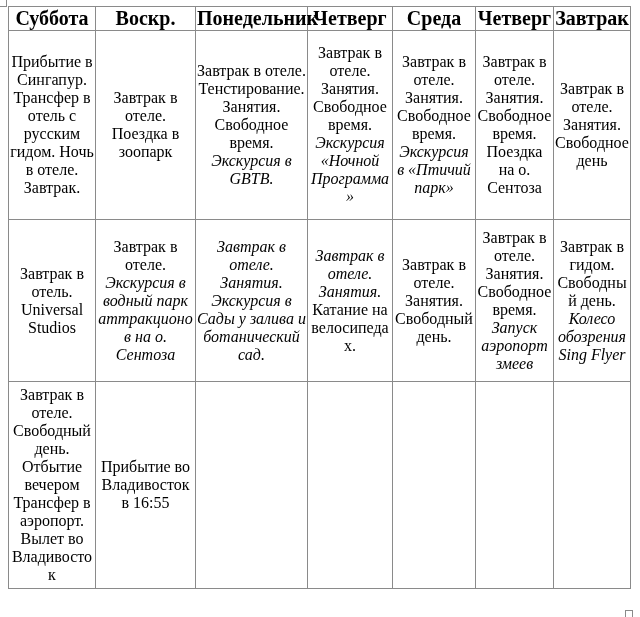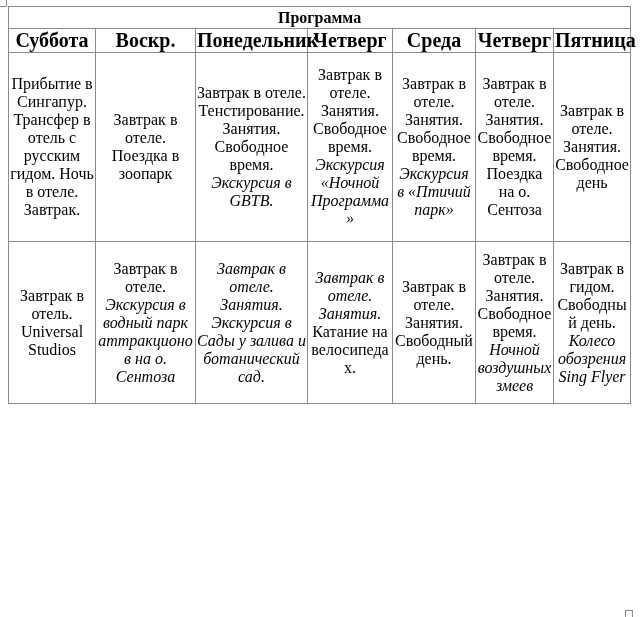--- a/index.html
+++ b/index.html
@@ -51,48 +51,54 @@
   <colgroup>
     <col class="c0">
       <col class="c1">
       <col class="c2">
       <col class="c3">
     <col class="c4">
       <col class="c5">
       <col class="c6">
   </colgroup>
   <thead>
-    <tr class="title-row">
-      <th colspan="7">Программа</th>
-    </tr>
     <tr class="days-row" id="days-row">
         <th>Суббота</th>
         <th>Воскр.</th>
         <th>Понедельник</th>
         <th>Четверг</th>
         <th>Среда</th>
         <th>Четверг</th>
-        <th>Пятница</th>
+        <th>Завтрак</th>
       </tr>
   </thead>
   <tbody id="table-body">
       <tr class="row0">
         <td><span class="seg">Прибытие в Сингапур. Трансфер в отель с русским гидом. Ночь в отеле. Завтрак.</span></td>
         <td><span class="seg">Завтрак в отеле. Поездка в зоопарк</span></td>
         <td><span class="seg">Завтрак в отеле. Тенстирование. Занятия. Свободное время.</span><span class="seg it"> Экскурсия в GBTB.</span></td>
         <td><span class="seg">Завтрак в отеле. Занятия. Свободное время.</span><span class="seg it"> Экскурсия «Ночной Программа»</span></td>
         <td><span class="seg">Завтрак в отеле. Занятия. Свободное время.</span><span class="seg it"> Экскурсия в «Птичий парк»</span></td>
         <td><span class="seg">Завтрак в отеле. Занятия. Свободное время. Поездка на о. Сентоза</span></td>
         <td><span class="seg">Завтрак в отеле. Занятия. Свободное день</span></td>
       </tr>
       <tr class="row1">
         <td><span class="seg">Завтрак в отель. Universal Studios</span></td>
         <td><span class="seg">Завтрак в отеле.</span><span class="seg it"> Экскурсия в водный парк аттракционов на о. Сентоза</span></td>
         <td><span class="seg it">Завтрак в отеле. Занятия. Экскурсия в Сады у залива и ботанический сад.</span></td>
         <td><span class="seg it">Завтрак в отеле. Занятия.</span><span class="seg"> Катание на велосипедах.</span></td>
         <td><span class="seg">Завтрак в отеле. Занятия. Свободный день.</span></td>
-        <td><span class="seg">Завтрак в отеле. Занятия. Свободное время.</span><span class="seg it"> Ночной воздушных змеев</span></td>
+        <td><span class="seg">Завтрак в отеле. Занятия. Свободное время.</span><span class="seg it"> Запуск аэропорт змеев</span></td>
         <td><span class="seg">Завтрак в гидом. Свободный день.</span><span class="seg it"> Колесо обозрения Sing Flyer</span></td>
+      </tr>
+      <tr class="row2">
+        <td><span class="seg">Завтрак в отеле. Свободный день. Отбытие вечером Трансфер в аэропорт. Вылет во Владивосток</span></td>
+        <td><span class="seg">Прибытие во Владивосток в 16:55</span></td>
+        <td></td>
+        <td></td>
+        <td></td>
+        <td></td>
+        <td></td>
       </tr>
     </tbody>
 </table>
 
 <div class="resize-handle"></div>
 
 </body></html>

